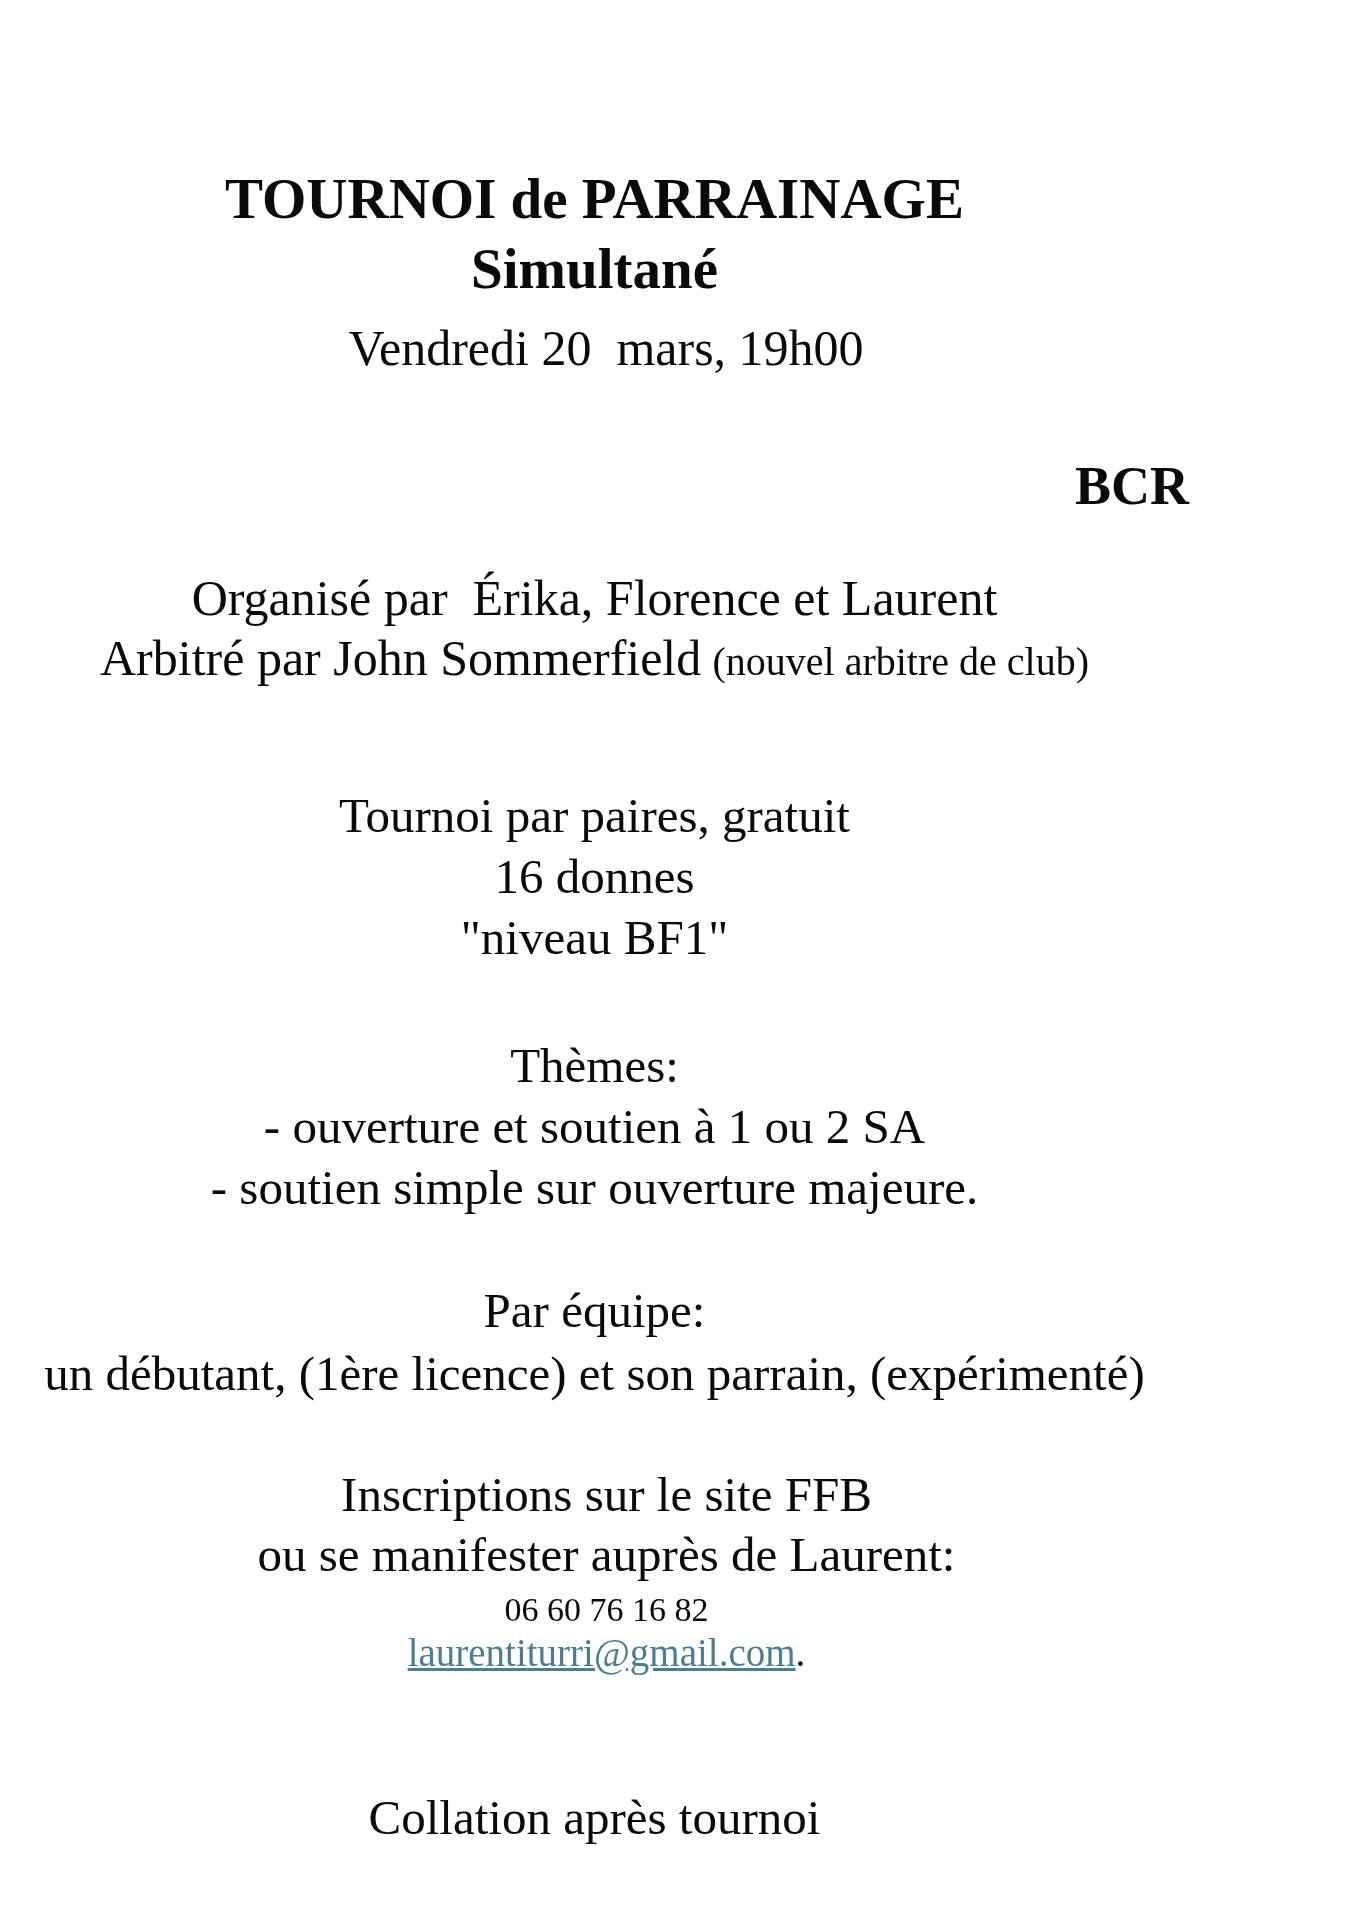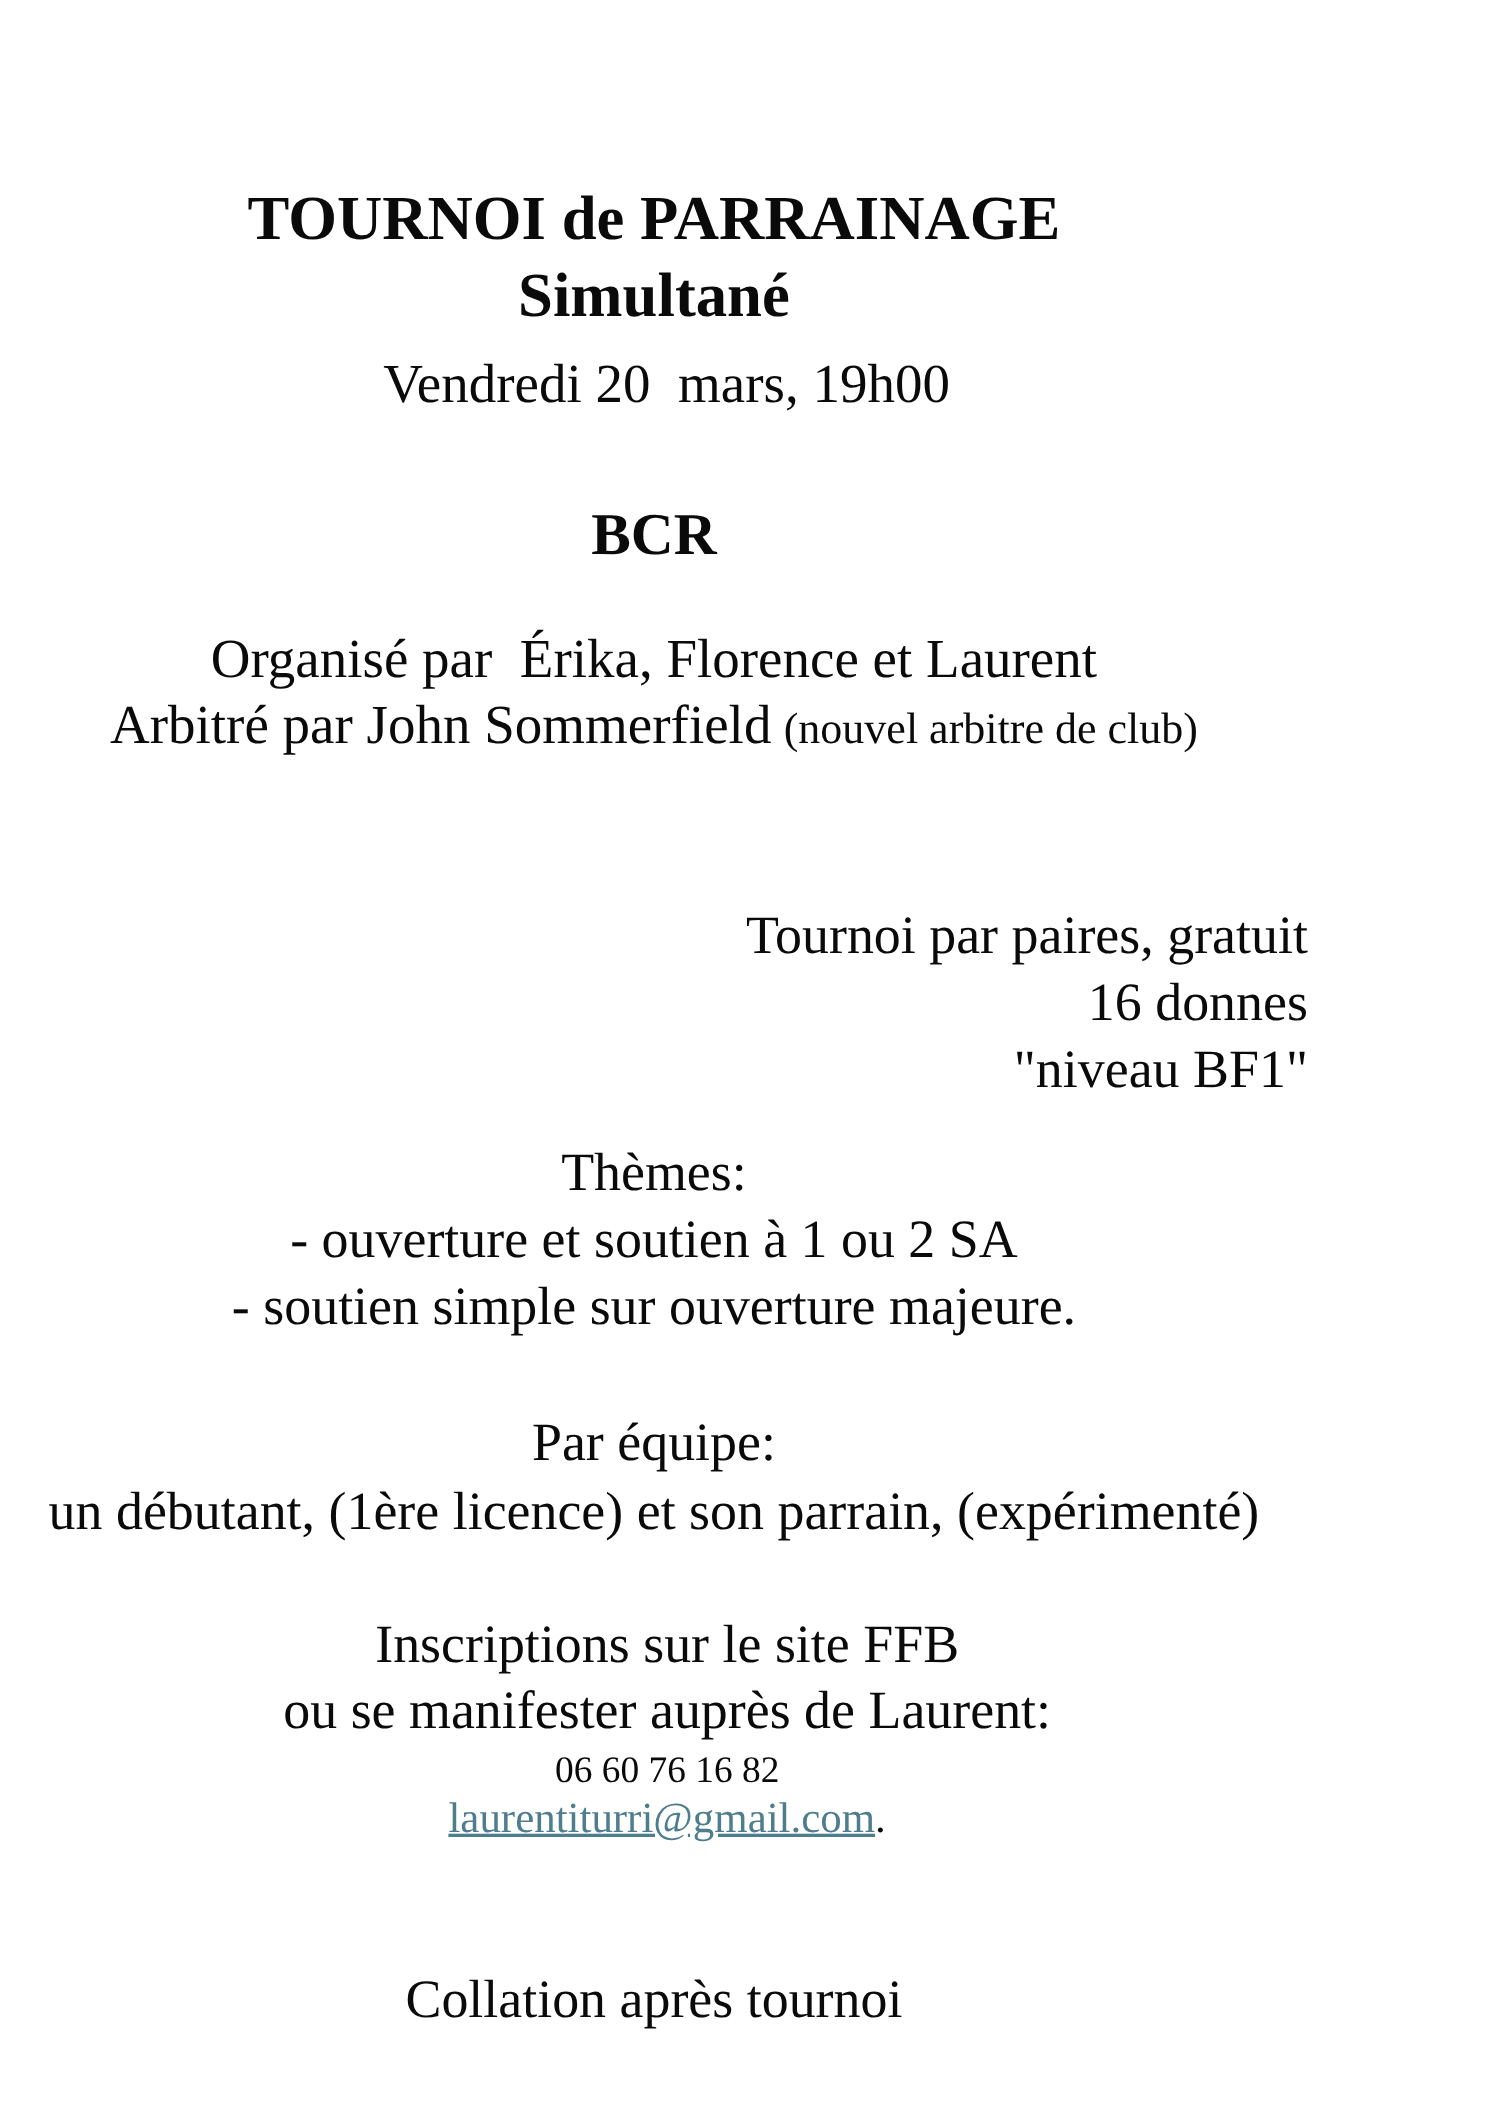--- a/index.html
+++ b/index.html
@@ -34,35 +34,35 @@
     top: 318px;
     font-size: 50px;
     line-height: 60px;
     margin-left: 23px;
   }
   .venue-line {
     top: 454px;
     font-size: 54px;
     line-height: 64px;
     font-weight: bold;
+    text-align: right;
   }
   .organizers-block {
     top: 568px;
     font-size: 50px;
     line-height: 60px;
   }
   .referee-note {
     font-size: 40px;
     margin-left: 0.28em;
   }
   .format-block {
-    top: 819px;
+    top: 785px;
     font-size: 49px;
     line-height: 61px;
-    text-align: right;
   }
   .themes-block {
     top: 1035px;
     font-size: 49px;
     line-height: 61px;
   }
   .team-block {
     top: 1279px;
     font-size: 49px;
     line-height: 63px;

